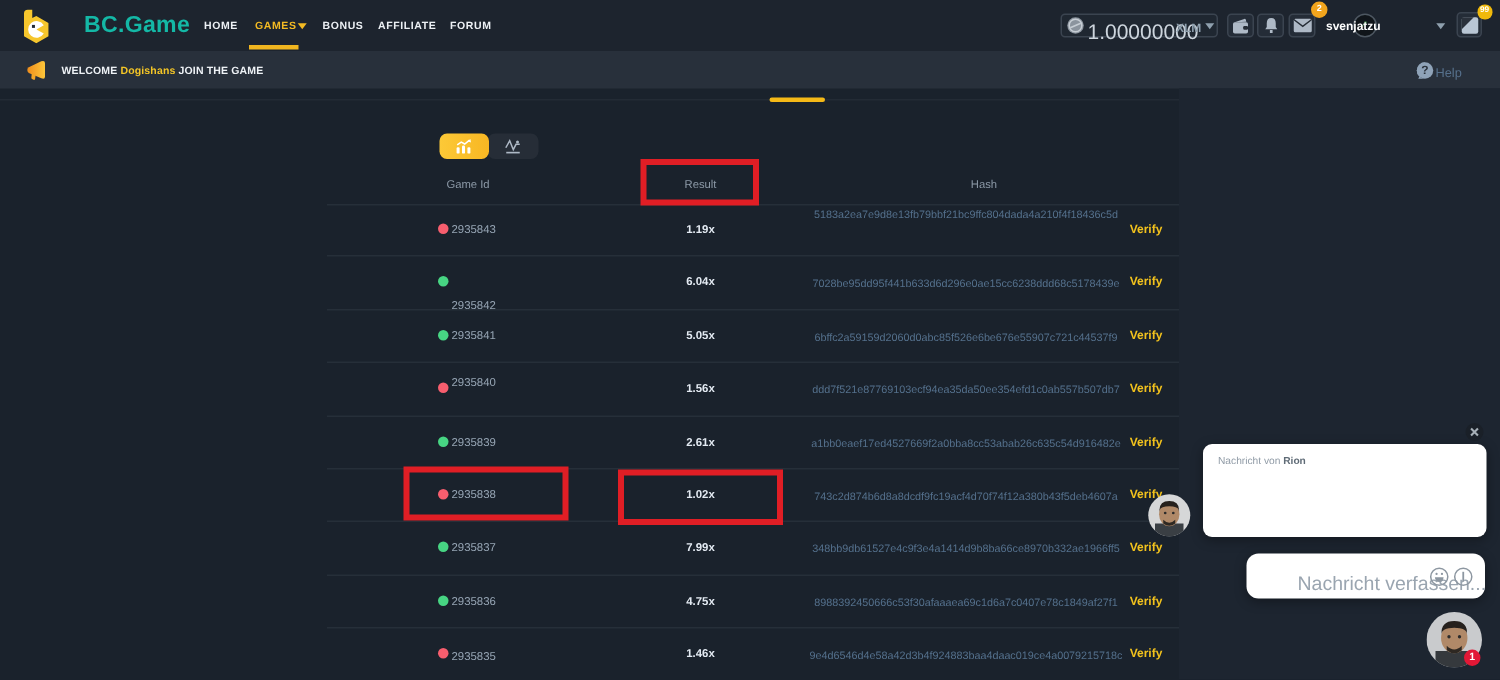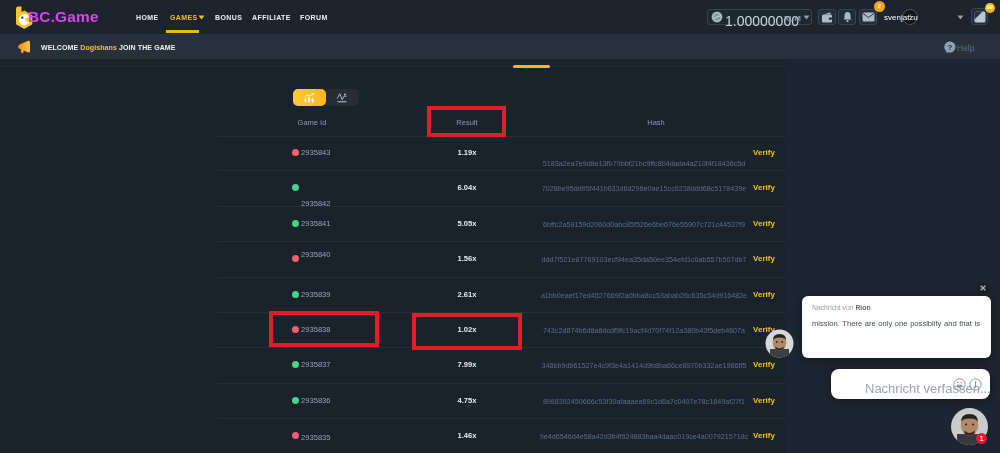--- a/index.html
+++ b/index.html
@@ -25,21 +25,21 @@
 <div id="subbar" class="abs"></div>
 <div id="sidebar" class="abs"></div>
 <div class="abs" style="left:0;top:66px;width:786px;height:1px;background:rgba(255,255,255,0.045)"></div>
 <div class="abs" style="left:513px;top:65px;width:37px;height:2.8px;background:#f5b917;border-radius:2px"></div>
 
 <svg class="abs" style="left:15px;top:6px" width="18" height="23" viewBox="0 0 18 23">
   <path d="M1 3 Q1 0.5 3.5 0.5 L6.5 0.5 L6.5 6 L9.2 4.6 L17.3 9.3 L17.3 18.2 L9.2 22.9 L1 18.2 Z" fill="#f6c62d"></path>
   <path d="M9.3 13.6 L14.2 10.8 A5.6 5.6 0 1 0 14.2 16.4 Z" fill="#fff"></path>
   <rect x="6.3" y="10.6" width="2" height="2" fill="#222831"></rect>
 </svg>
-<div class="abs" style="left:28px;top:8px;font-size:15.4px;font-weight:bold;color:#d946ef;letter-spacing:.2px">BC.Game</div>
+<div class="abs" style="left:56px;top:8px;font-size:15.4px;font-weight:bold;color:#14b8a6;letter-spacing:.2px">BC.Game</div>
 
 <div class="abs navlink" style="left:136px">HOME</div>
 <div class="abs navlink" style="left:170px;color:#f3ba23">GAMES</div>
 <svg class="abs" style="left:198px;top:15px" width="7" height="5" viewBox="0 0 7 5">
     <path d="M0.5 0.5 L6.5 0.5 L3.5 4.5 Z" fill="#f3ba23"></path>
   </svg>
 <div class="abs" style="left:165.5px;top:30.2px;width:33px;height:2.5px;background:#f0b51f"></div>
 <div class="abs navlink" style="left:215px">BONUS</div>
 <div class="abs navlink" style="left:252px">AFFILIATE</div>
 <div class="abs navlink" style="left:300px">FORUM</div>
@@ -76,21 +76,21 @@
     </svg>
 </div>
 <div class="abs" style="left:874px;top:1px;width:11px;height:11px;border-radius:50%;background:#f2a51d;color:#fff;font-size:6px;font-weight:bold;text-align:center;line-height:11px;z-index:5">2</div>
 
 <div class="abs" style="left:901.5px;top:8.5px;width:16px;height:16px;border-radius:50%;border:1.5px solid #4d5761;background:#10151a"></div>
 <svg class="abs" style="left:905px;top:12px" width="9" height="9" viewBox="0 0 9 9">
     <path d="M2.5 6.5 L5 3.5" stroke="#2e5e3c" stroke-width="1"></path>
     <circle cx="5.3" cy="3" r="0.9" fill="#3f7a4a"></circle>
     <path d="M2.5 6.5 L3.8 5.8" stroke="#7a4a35" stroke-width="0.8"></path>
   </svg>
-<div class="abs" style="left:884px;top:13px;font-size:8px;font-weight:normal;color:#fff">svenjatzu</div>
+<div class="abs" style="left:884px;top:13px;font-size:8px;font-weight:bold;color:#fff">svenjatzu</div>
 <svg class="abs" style="left:957px;top:15px" width="7" height="5" viewBox="0 0 7 5">
     <path d="M0.5 0.5 L6.5 0.5 L3.5 4.5 Z" fill="#8fa0ae"></path>
   </svg>
 
 <div class="abs iconbox" style="left:971px;top:8px;width:17px;height:17px">
   <svg width="12" height="12" viewBox="0 0 12 12">
       <rect x="0.5" y="0.5" width="11" height="11" rx="1.5" fill="#b9c6d4"></rect>
       <path d="M0.5 0.5 L8.5 0.5 L0.5 8.5 Z" fill="#2a313b"></path>
     </svg>
 </div>
@@ -131,21 +131,21 @@
     </svg>
 </div>
 
 <div class="abs" style="left:282px;top:117.5px;width:60px;text-align:center;font-size:7.5px;color:#8d9aa8">Game Id</div>
 <div class="abs" style="left:427px;top:117.5px;width:80px;text-align:center;font-size:7.5px;color:#8d9aa8">Result</div>
 <div class="abs" style="left:546px;top:117.5px;width:220px;text-align:center;font-size:7.5px;color:#8d9aa8">Hash</div>
 <div class="abs row-sep" style="top:135.5px"></div>
 <div class="abs dot" style="left:292px;top:148.8px;background:#f75e6e"></div>
 <div class="abs gid" style="left:301px;top:147.8px">2935843</div>
 <div class="abs res" style="left:427px;top:147.8px">1.19x</div>
-<div class="abs hash" style="left:534px;top:159px">5183a2ea7e9d8e13fb79bbf21bc9ffc804dada4a210f4f18436c5d</div>
+<div class="abs hash" style="left:534px;top:138px">5183a2ea7e9d8e13fb79bbf21bc9ffc804dada4a210f4f18436c5d</div>
 <div class="abs verify" style="left:744px;top:147.8px">Verify</div>
 <div class="abs row-sep" style="top:170.2px"></div>
 <div class="abs dot" style="left:292px;top:184.2px;background:#47d583"></div>
 <div class="abs gid" style="left:301px;top:199px">2935842</div>
 <div class="abs res" style="left:427px;top:183.2px">6.04x</div>
 <div class="abs hash" style="left:534px;top:184.2px">7028be95dd95f441b633d6d296e0ae15cc6238ddd68c5178439e</div>
 <div class="abs verify" style="left:744px;top:183.2px">Verify</div>
 <div class="abs row-sep" style="top:205.6px"></div>
 <div class="abs dot" style="left:292px;top:219.7px;background:#47d583"></div>
 <div class="abs gid" style="left:301px;top:218.7px">2935841</div>
@@ -193,21 +193,20 @@
 <div class="abs redbox" style="left:269px;top:311px;width:110px;height:36px"></div>
 <div class="abs redbox" style="left:412px;top:313px;width:110px;height:37px"></div>
 
 <div class="abs" style="left:977px;top:281.5px;width:12px;height:12px;border-radius:50%;background:#1a2028;z-index:6"></div>
 <svg class="abs" style="left:977px;top:281.5px;z-index:7" width="12" height="12" viewBox="0 0 12 12">
     <path d="M3.7 3.7 L8.3 8.3 M8.3 3.7 L3.7 8.3" stroke="#a7b0b8" stroke-width="1.4"></path>
   </svg>
 <div class="abs" style="left:802px;top:296px;width:189px;height:62px;background:#fff;border-radius:6px;box-shadow:0 2px 8px rgba(0,0,0,.35);z-index:5"></div>
 <div class="abs" style="left:812px;top:304px;font-size:6.8px;color:#909ba6;z-index:6">Nachricht von <b style="color:#5f6b76">Rion</b></div>
 <div class="abs" style="left:812px;top:318px;width:168px;font-size:7.6px;line-height:11.5px;color:#414e5a;z-index:6">
-  <div style="text-align:justify;text-align-last:justify">mission. There are only one possiblity and that is</div>
 </div>
 <svg class="abs" style="left:765px;top:329px;z-index:6" width="29" height="29" viewBox="0 0 29 29">
   <circle cx="14.5" cy="14.5" r="14" fill="#d6d7d8"></circle>
   <clipPath id="av1">
       <circle cx="14.5" cy="14.5" r="14"></circle>
     </clipPath>
   <g clip-path="url(#av1)">
     <rect x="5" y="20" width="19" height="9" fill="#3a3f44"></rect>
     <ellipse cx="14.5" cy="13.8" rx="6.8" ry="8" fill="#b08968"></ellipse>
     <path d="M8 12 Q7.5 5 14.5 5 Q21.5 5 21 12 Q21 8.5 14.5 8.5 Q8 8.5 8 12 Z" fill="#26211d"></path>

